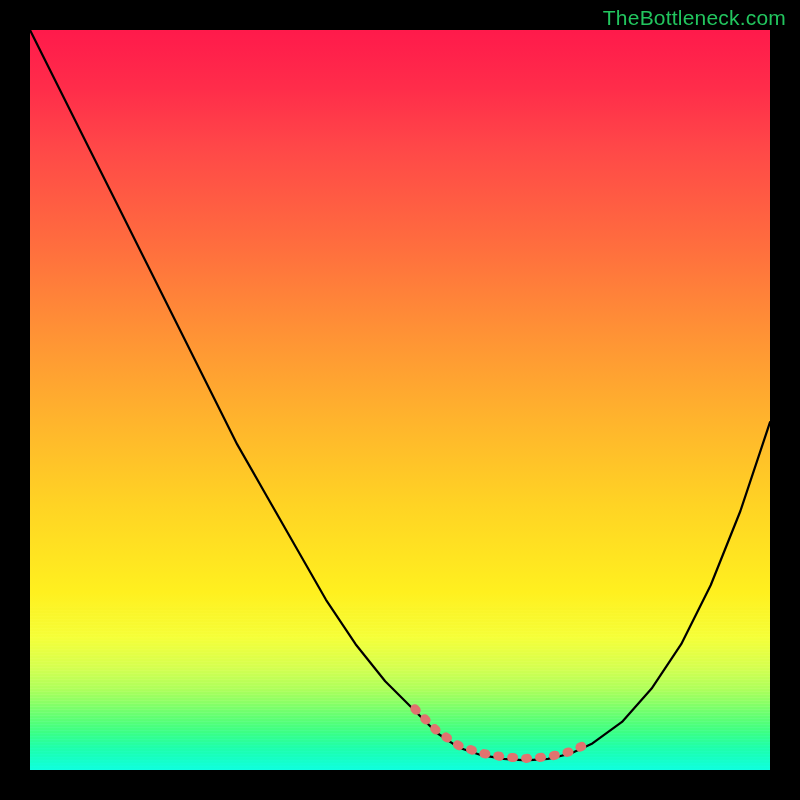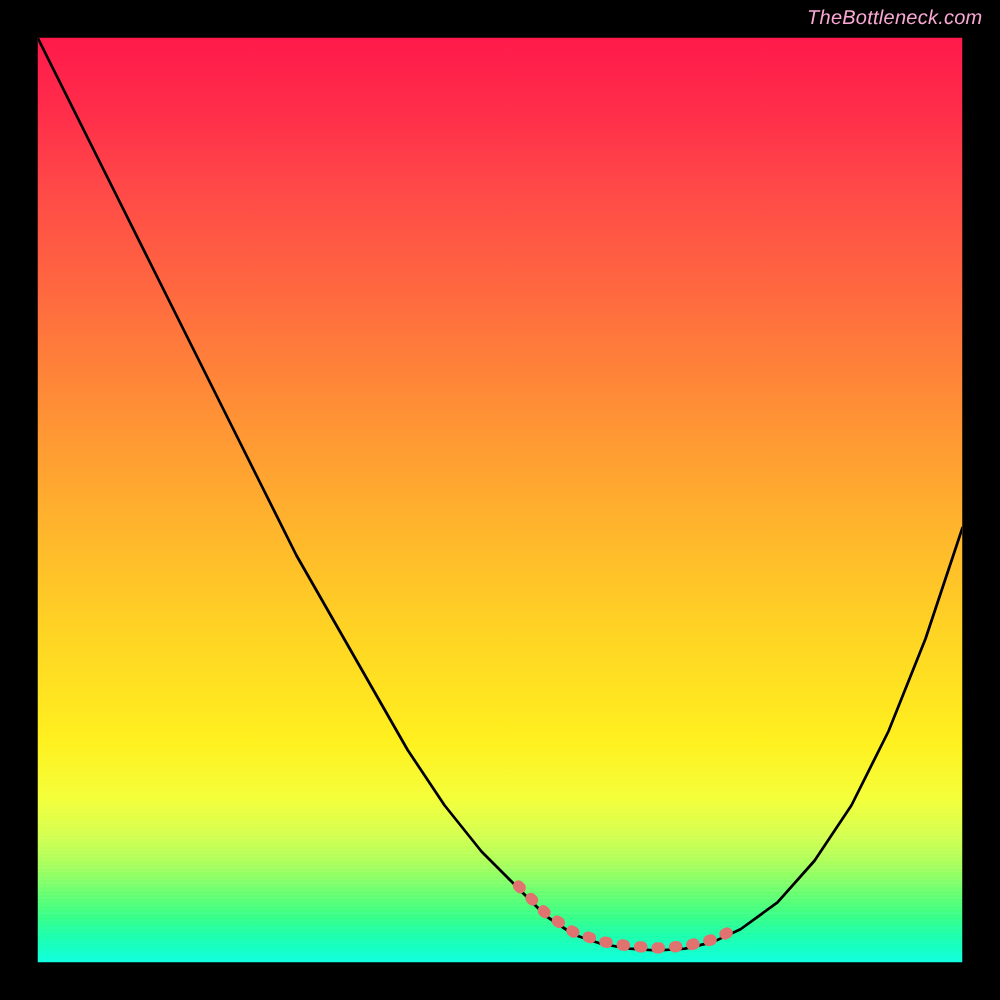--- a/index.html
+++ b/index.html
@@ -66,26 +66,25 @@
     pointer-events: none;
   }
   .curve-svg {
     position: absolute;
     inset: 0;
   }
   .watermark {
     position: absolute;
     top: 6px;
     right: 14px;
-    color: #f9a8d4;
-    font-size: 16px;
+    color: #22c55e;
+    font-size: 21px;
     letter-spacing: 0.2px;
     font-weight: 500;
     user-select: none;
-    font-style: italic;
   }
 </style>
 </head>
 <body>
 
 <div class="stage">
 
   <div class="watermark">TheBottleneck.com</div>
 
   <div class="plot-area">

